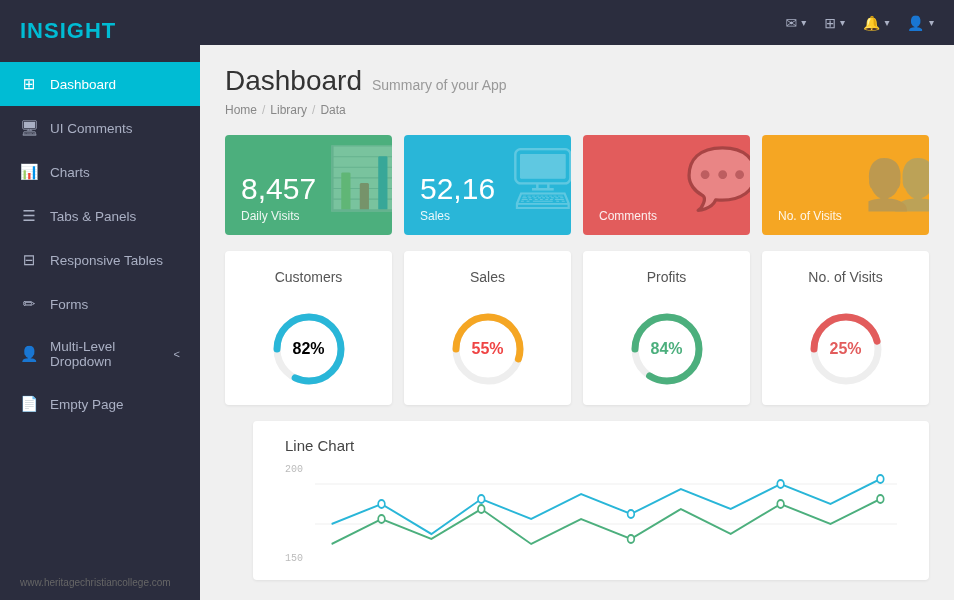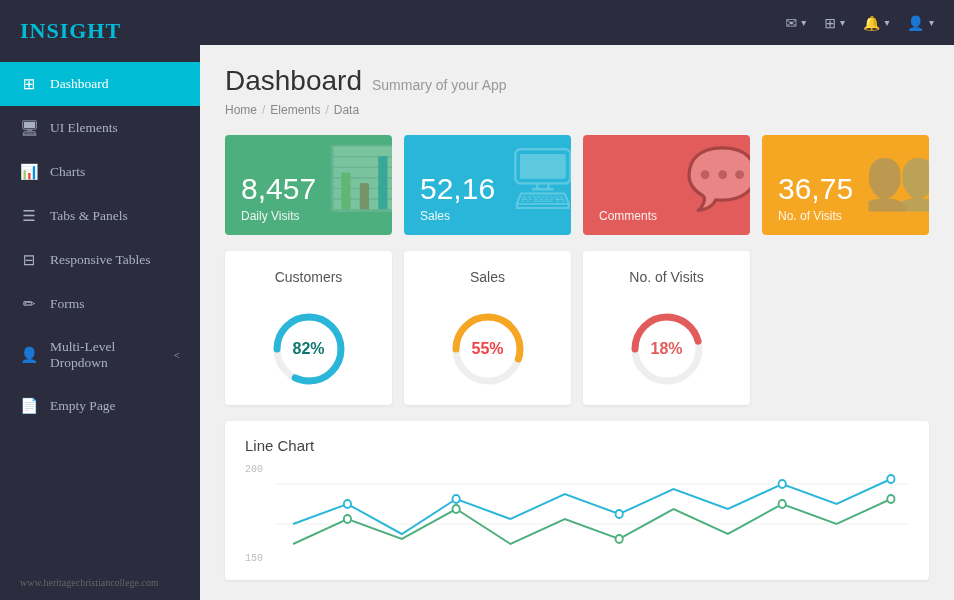--- a/index.html
+++ b/index.html
@@ -6,21 +6,20 @@
     body { font-family: 'Segoe UI', Arial, sans-serif; display: flex; height: 600px; width: 954px; overflow: hidden; background: #f5f5f5; }
 
     
     #sidebar {
       width: 200px;
       min-width: 200px;
       background: #2b2d3e;
       display: flex;
       flex-direction: column;
       height: 600px;
-      font-family: Liberation Serif, serif;
     }
     #sidebar-logo {
       background: #2b2d3e;
       padding: 18px 20px;
       font-size: 22px;
       font-weight: bold;
       color: white;
       letter-spacing: 1px;
     }
     #sidebar-logo span { color: #00bcd4; }
@@ -180,22 +179,23 @@
       left: 50%;
       transform: translate(-50%, -50%);
       font-size: 16px;
       font-weight: 600;
     }
 
     
     .chart-section {
       background: #fff;
       border-radius: 4px;
-      padding: 16px 20px;
+      padding: 16px 32px;
       box-shadow: 0 1px 3px rgba(0,0,0,0.07);
+      margin-left: 28px;
     }
     .chart-title {
       font-size: 15px;
       color: #444;
       font-weight: 500;
       margin-bottom: 10px;
     }
     .chart-area {
       position: relative;
       height: 100px;
@@ -226,21 +226,21 @@
   </div>
 
   <div id="sidebar-nav">
       <div class="sidebar-item active">
     <span class="icon">⊞</span>
     <span>Dashboard</span>
 
   </div>
       <div class="sidebar-item">
     <span class="icon">🖥</span>
-    <span>UI Elements</span>
+    <span>UI Comments</span>
 
   </div>
       <div class="sidebar-item">
     <span class="icon">📊</span>
     <span>Charts</span>
 
   </div>
       <div class="sidebar-item">
     <span class="icon">☰</span>
     <span>Tabs &amp; Panels</span>
@@ -282,21 +282,21 @@
 
   <div id="content">
     <div class="page-header">
       <h1 class="page-title">Dashboard</h1>
       <span class="page-subtitle">Summary of your App</span>
     </div>
 
     <div class="breadcrumb">
       <a href="#">Home</a>
       <span class="sep">/</span>
-      <a href="#">Elements</a>
+      <a href="#">Library</a>
       <span class="sep">/</span>
       <span>Data</span>
     </div>
 
     <div class="stats-row" id="stats-row">
         <div class="stat-card stat-green">
     <span class="bg-icon">📊</span>
     <div class="stat-value">8,457</div>
     <div class="stat-label">Daily Visits</div>
   </div>
@@ -304,54 +304,63 @@
     <span class="bg-icon">🖥</span>
     <div class="stat-value">52,16</div>
     <div class="stat-label">Sales</div>
   </div>
         <div class="stat-card stat-red">
     <span class="bg-icon">💬</span>
     <div class="stat-label">Comments</div>
   </div>
         <div class="stat-card stat-orange">
     <span class="bg-icon">👥</span>
-    <div class="stat-value">36,75</div>
     <div class="stat-label">No. of Visits</div>
   </div>
       </div>
 
     <div class="donut-row" id="donut-row">
         <div class="donut-card">
     <div class="card-title">Customers</div>
     <div class="donut-wrapper">
       <svg width="80" height="80" viewBox="0 0 80 80">
         <circle cx="40" cy="40" r="32" fill="none" stroke="#eee" stroke-width="7"></circle>
         <circle cx="40" cy="40" r="32" fill="none" stroke="#29b6d8" stroke-width="7" stroke-dasharray="201.06192982974676" stroke-dashoffset="36.191147369354425" transform="rotate(-90 40 40)" stroke-linecap="round"></circle>
       </svg>
-      <div class="donut-center-text" style="color:#0f766e">82%</div>
+      <div class="donut-center-text" style="color:#000000">82%</div>
     </div>
   </div>
         <div class="donut-card">
     <div class="card-title">Sales</div>
     <div class="donut-wrapper">
       <svg width="80" height="80" viewBox="0 0 80 80">
         <circle cx="40" cy="40" r="32" fill="none" stroke="#eee" stroke-width="7"></circle>
         <circle cx="40" cy="40" r="32" fill="none" stroke="#f5a623" stroke-width="7" stroke-dasharray="201.06192982974676" stroke-dashoffset="90.47786842338603" transform="rotate(-90 40 40)" stroke-linecap="round"></circle>
       </svg>
       <div class="donut-center-text" style="color:#ef4444">55%</div>
     </div>
   </div>
         <div class="donut-card">
+    <div class="card-title">Profits</div>
+    <div class="donut-wrapper">
+      <svg width="80" height="80" viewBox="0 0 80 80">
+        <circle cx="40" cy="40" r="32" fill="none" stroke="#eee" stroke-width="7"></circle>
+        <circle cx="40" cy="40" r="32" fill="none" stroke="#4caf7d" stroke-width="7" stroke-dasharray="201.06192982974676" stroke-dashoffset="32.169908772759484" transform="rotate(-90 40 40)" stroke-linecap="round"></circle>
+      </svg>
+      <div class="donut-center-text" style="color:#4caf7d">84%</div>
+    </div>
+  </div>
+        <div class="donut-card">
     <div class="card-title">No. of Visits</div>
     <div class="donut-wrapper">
       <svg width="80" height="80" viewBox="0 0 80 80">
         <circle cx="40" cy="40" r="32" fill="none" stroke="#eee" stroke-width="7"></circle>
         <circle cx="40" cy="40" r="32" fill="none" stroke="#e25c5c" stroke-width="7" stroke-dasharray="201.06192982974676" stroke-dashoffset="108.57344210806326" transform="rotate(-90 40 40)" stroke-linecap="round"></circle>
       </svg>
-      <div class="donut-center-text" style="color:#e25c5c">18%</div>
+      <div class="donut-center-text" style="color:#e25c5c">25%</div>
     </div>
   </div>
       </div>
 
     <div class="chart-section">
       <div class="chart-title">Line Chart</div>
       <div class="chart-area">
         <div class="chart-y-labels">
           <span>200</span>
           <span>150</span>

